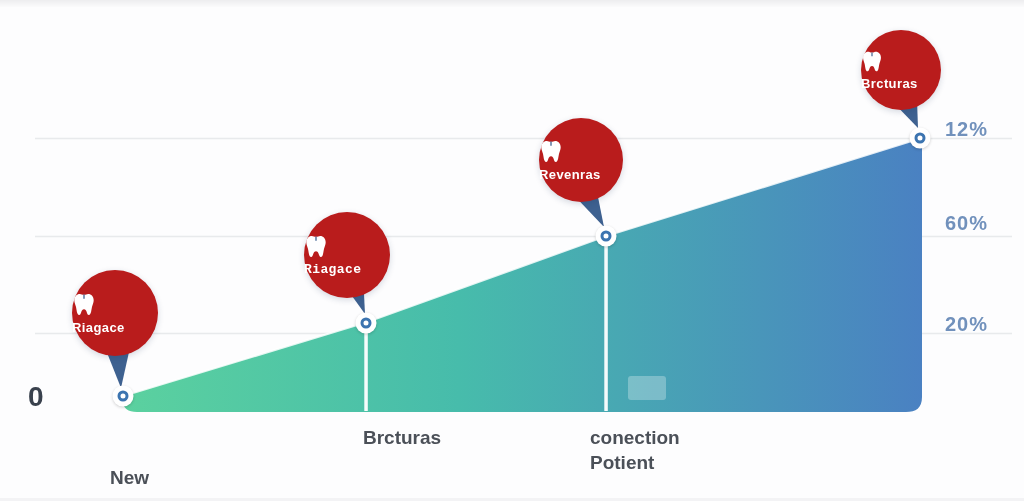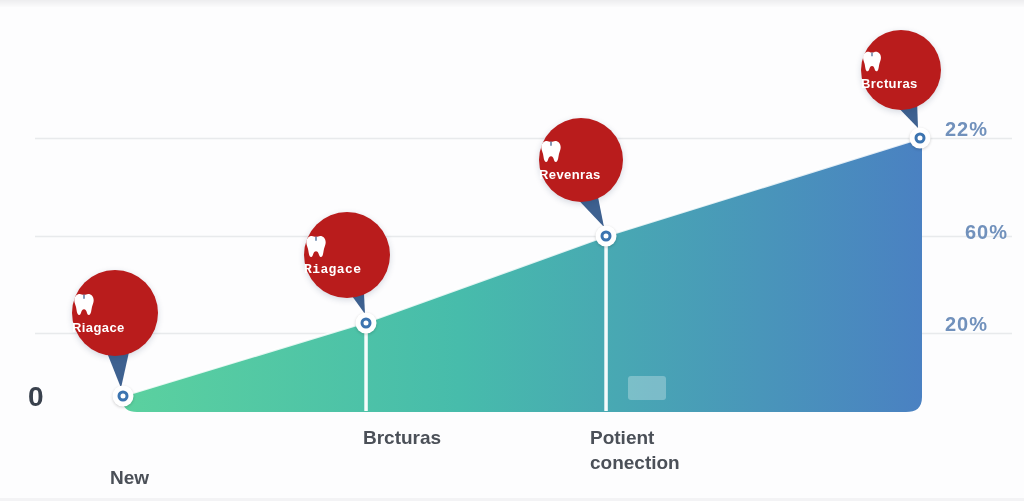--- a/index.html
+++ b/index.html
@@ -32,21 +32,21 @@
   .m3{left:606px;top:236px;}
   .m4{left:920px;top:138px;}
   
   .origin{position:absolute;left:28px;top:381px;font-size:28px;font-weight:600;color:#39414d;z-index:4;}
   .xlabel{position:absolute;top:426px;font-size:19px;font-weight:bold;color:#4b5058;line-height:1.3;z-index:4;}
   .xl1{left:67px;width:125px;text-align:center;margin-top:40px;}
   .xl2{left:363px;}
   .xl3{left:590px;}
   .ylabel{position:absolute;left:945px;font-size:20px;font-weight:bold;color:#7191bc;letter-spacing:1px;z-index:4;}
   .yl1{top:118px;}
-  .yl2{top:221px;margin-left:20px;}
+  .yl2{top:212px;}
   .yl3{top:313px;}
 </style>
 </head>
 <body>
 
 <div class="top-strip"></div>
 
 <svg class="layer" width="1024" height="501" viewBox="0 0 1024 501">
   <defs>
     <linearGradient id="areaGrad" x1="123" y1="0" x2="922" y2="0" gradientUnits="userSpaceOnUse">
@@ -132,21 +132,21 @@
 
 <div class="origin">0</div>
 
 <div class="xlabel xl1">
   <div>New</div>
 </div>
 <div class="xlabel xl2">
   <div>Brcturas</div>
 </div>
 <div class="xlabel xl3">
+  <div>conection</div>
   <div>Potient</div>
-  <div>conection</div>
 </div>
 
-<div class="ylabel yl1">22%</div>
+<div class="ylabel yl1">12%</div>
 <div class="ylabel yl2">60%</div>
 <div class="ylabel yl3">20%</div>
 
 <div class="bottom-strip"></div>
 
 </body></html>

